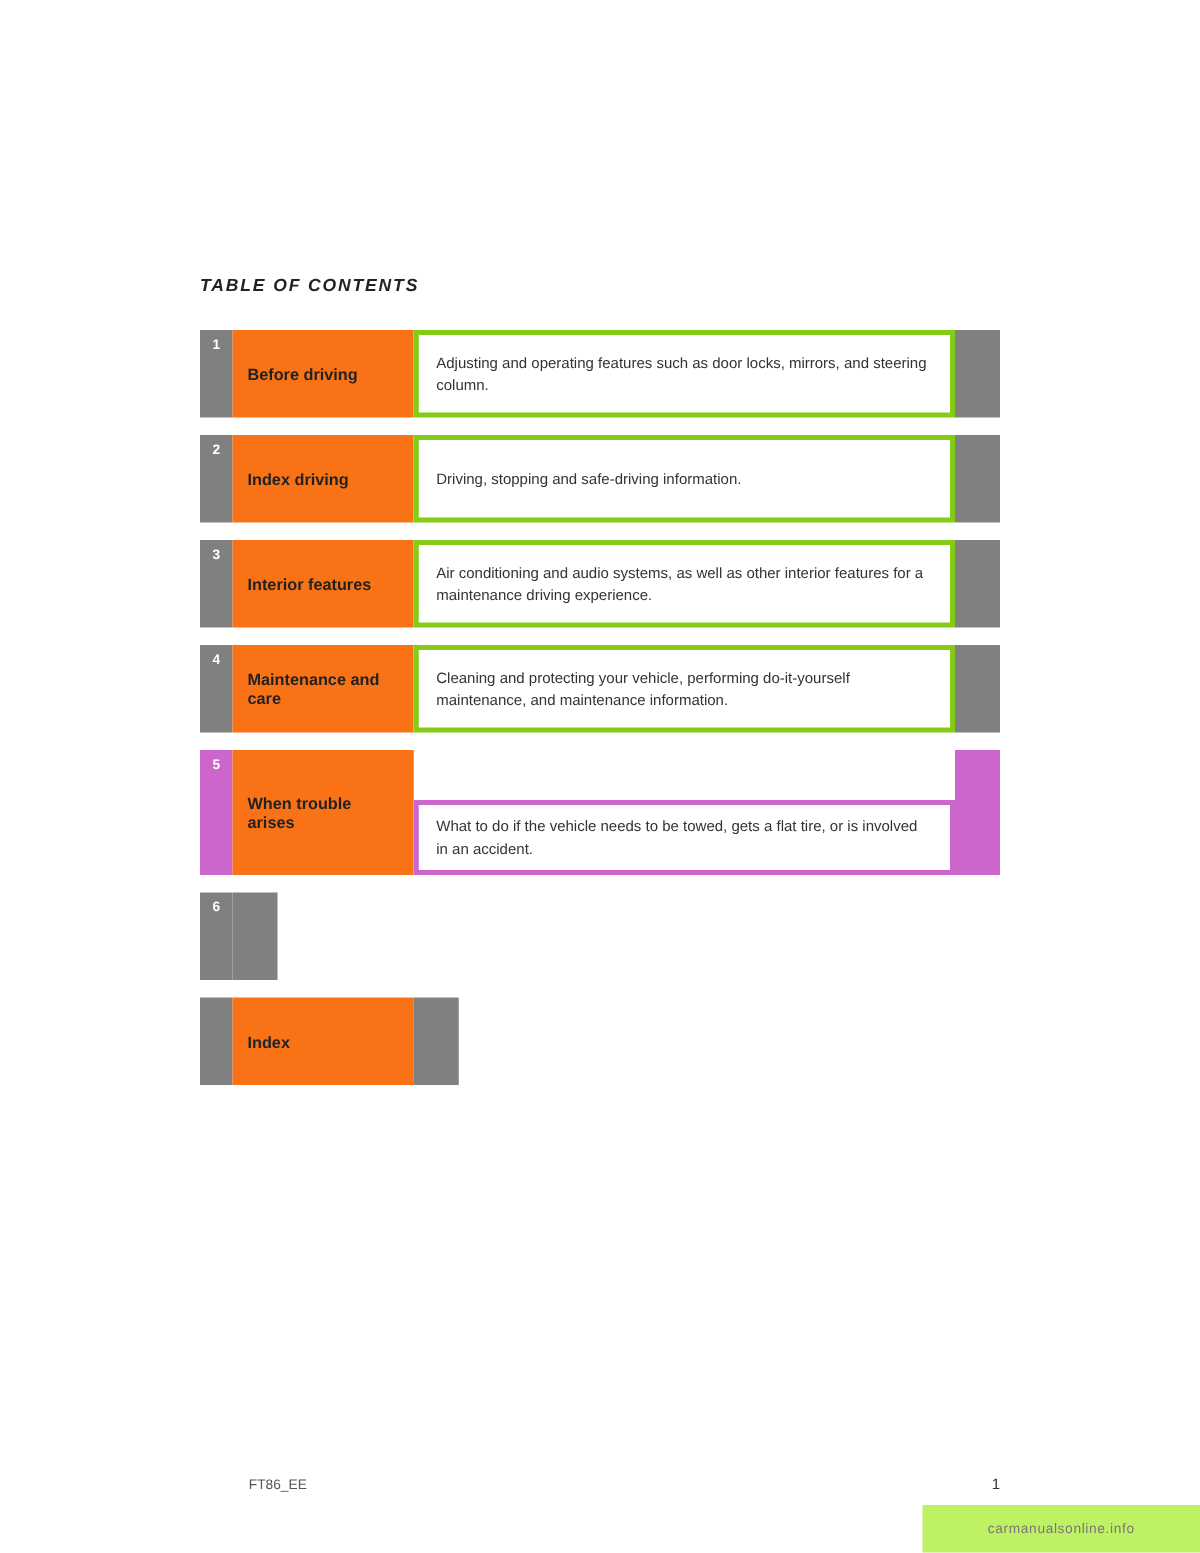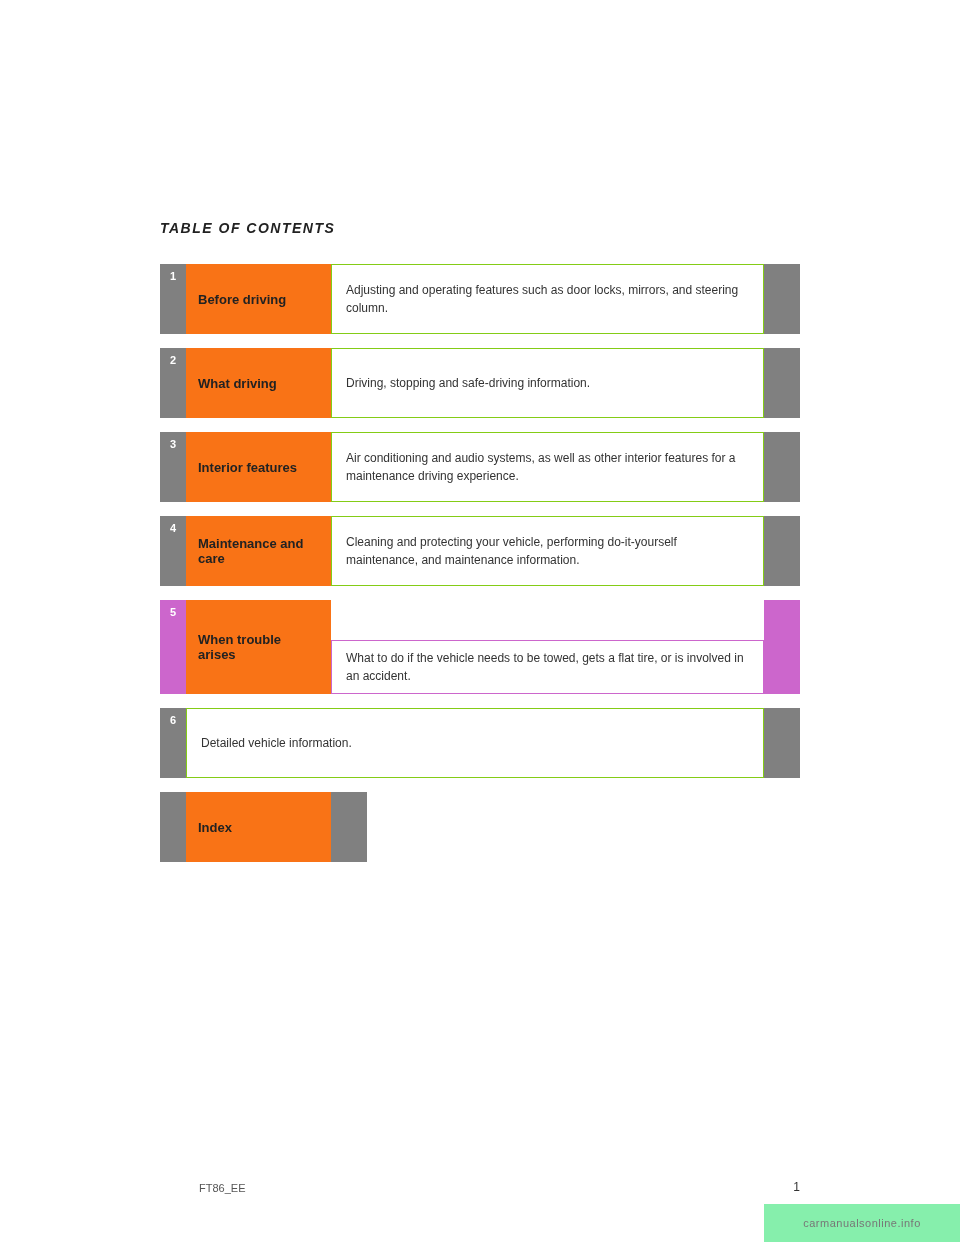--- a/index.html
+++ b/index.html
@@ -76,21 +76,21 @@
       display: flex;
       align-items: center;
       font-size: 13px;
       font-weight: bold;
       color: #222222;
       background: #f97316;
     }
 
     .entry-description-block {
       flex: 1;
-      border: 1px solid #84cc16;
+      border: 4px solid #84cc16;
       padding: 8px 14px;
       display: flex;
       align-items: center;
       font-size: 12px;
       color: #333333;
       line-height: 1.5;
       background: #ffffff;
     }
 
     .entry-description-block.active {
@@ -122,23 +122,23 @@
       left: 160px;
       font-size: 11px;
       color: #555555;
       padding-left: 39px;
     }
 
     .watermark {
       position: absolute;
       bottom: 0;
       right: 0;
-      width: 196px;
+      width: 222px;
       height: 38px;
-      background: #86efac;
+      background: #bef264;
       display: flex;
       align-items: center;
       justify-content: center;
       font-size: 11px;
       color: #777;
       letter-spacing: 0.5px;
     }
   </style>
 </head>
 <body>
@@ -148,21 +148,21 @@
     <div class="toc-title">TABLE OF CONTENTS</div>
     <div class="toc-entries">
     <div class="toc-entry">
           <div class="entry-number-block">1</div>
           <div class="entry-title-block">Before driving</div>
           <div class="entry-description-block">Adjusting and operating features such as door locks, mirrors, and steering column.</div>
           <div class="entry-swatch"></div>
         </div>
         <div class="toc-entry">
           <div class="entry-number-block">2</div>
-          <div class="entry-title-block">What driving</div>
+          <div class="entry-title-block">Index driving</div>
           <div class="entry-description-block">Driving, stopping and safe-driving information.</div>
           <div class="entry-swatch"></div>
         </div>
         <div class="toc-entry">
           <div class="entry-number-block">3</div>
           <div class="entry-title-block">Interior features</div>
           <div class="entry-description-block">Air conditioning and audio systems, as well as other interior features for a maintenance driving experience.</div>
           <div class="entry-swatch"></div>
         </div>
         <div class="toc-entry">
@@ -172,21 +172,20 @@
           <div class="entry-swatch"></div>
         </div>
         <div class="toc-entry">
           <div class="entry-number-block active">5</div>
           <div class="entry-title-block">When trouble arises</div>
           <div class="entry-description-block active">What to do if the vehicle needs to be towed, gets a flat tire, or is involved in an accident.</div>
           <div class="entry-swatch active"></div>
         </div>
         <div class="toc-entry">
           <div class="entry-number-block">6</div>
-          <div class="entry-description-block">Detailed vehicle information.</div>
           <div class="entry-swatch"></div>
         </div>
         <div class="toc-entry">
           <div class="entry-number-block no-number"></div>
           <div class="entry-title-block">Index</div>
           <div class="entry-swatch"></div>
         </div>
       </div>
   </div>
 

